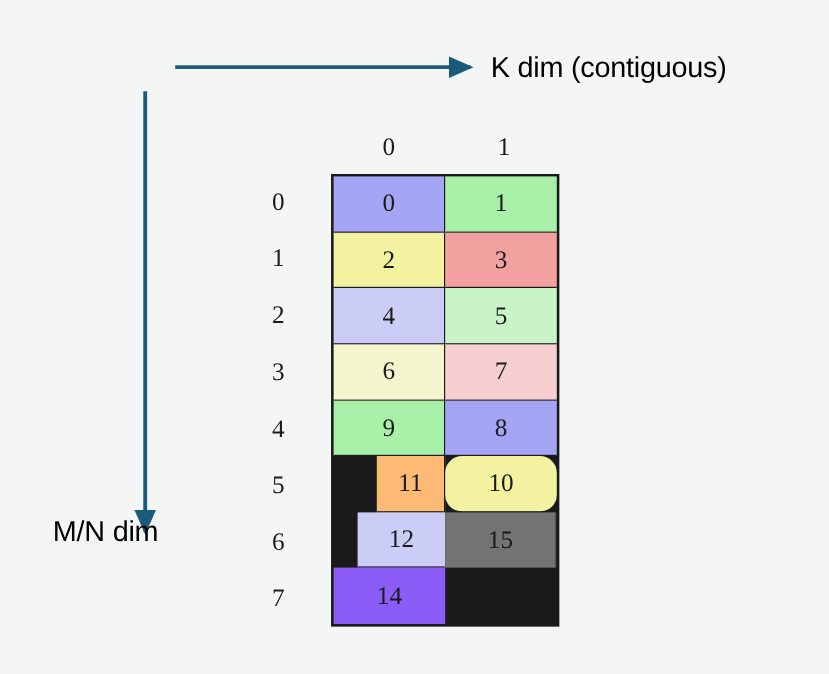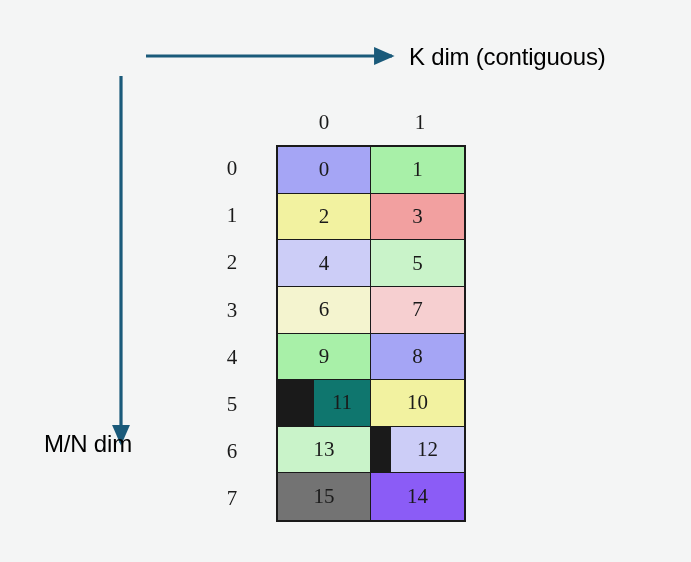--- a/index.html
+++ b/index.html
@@ -153,23 +153,22 @@
 
     <div class="cell" style="background-color: rgb(204, 205, 247);">4</div>
     <div class="cell last-col" style="background-color: rgb(201, 243, 201);">5</div>
 
     <div class="cell" style="background-color: rgb(244, 244, 207);">6</div>
     <div class="cell last-col" style="background-color: rgb(246, 207, 208);">7</div>
 
     <div class="cell" style="background-color: rgb(168, 240, 168);">9</div>
     <div class="cell last-col" style="background-color: rgb(165, 165, 245);">8</div>
 
-    <div class="cell" style="background-color: #0f766e; margin-left: 36px;">11</div>
-    <div class="cell last-col" style="background-color: rgb(242, 242, 160);">10</div>
+    <div class="cell" style="background-color: #fdba74; margin-left: 36px;">11</div>
+    <div class="cell last-col" style="background-color: rgb(242, 242, 160); border-radius: 14px;">10</div>
 
-    <div class="cell" style="background-color: rgb(201, 243, 201);">13</div>
     <div class="cell last-col" style="background-color: rgb(204, 205, 247); margin-left: 20px;">12</div>
 
     <div class="cell last-row" style="background-color: #737373;">15</div>
     <div class="cell last-col last-row" style="background-color: #8b5cf6;">14</div>
   </div>
 
 </div>
 
 </body></html>

